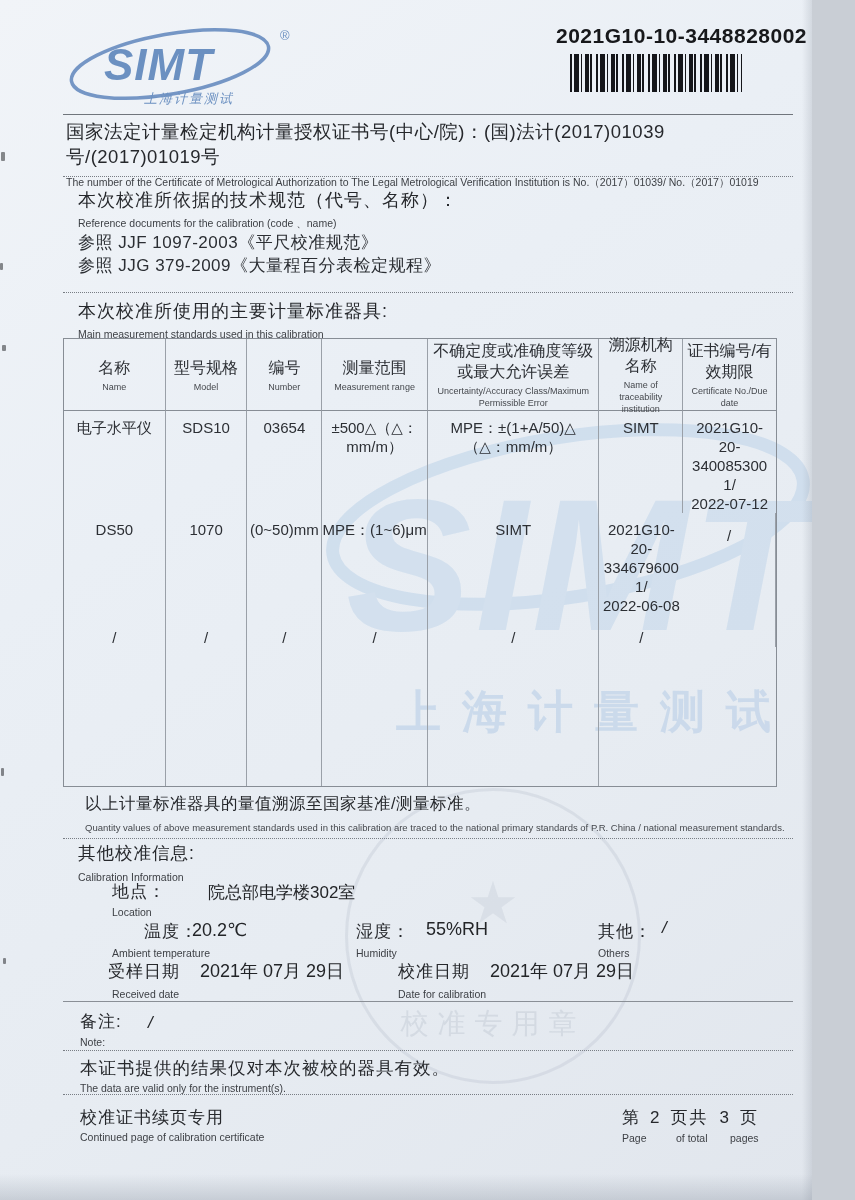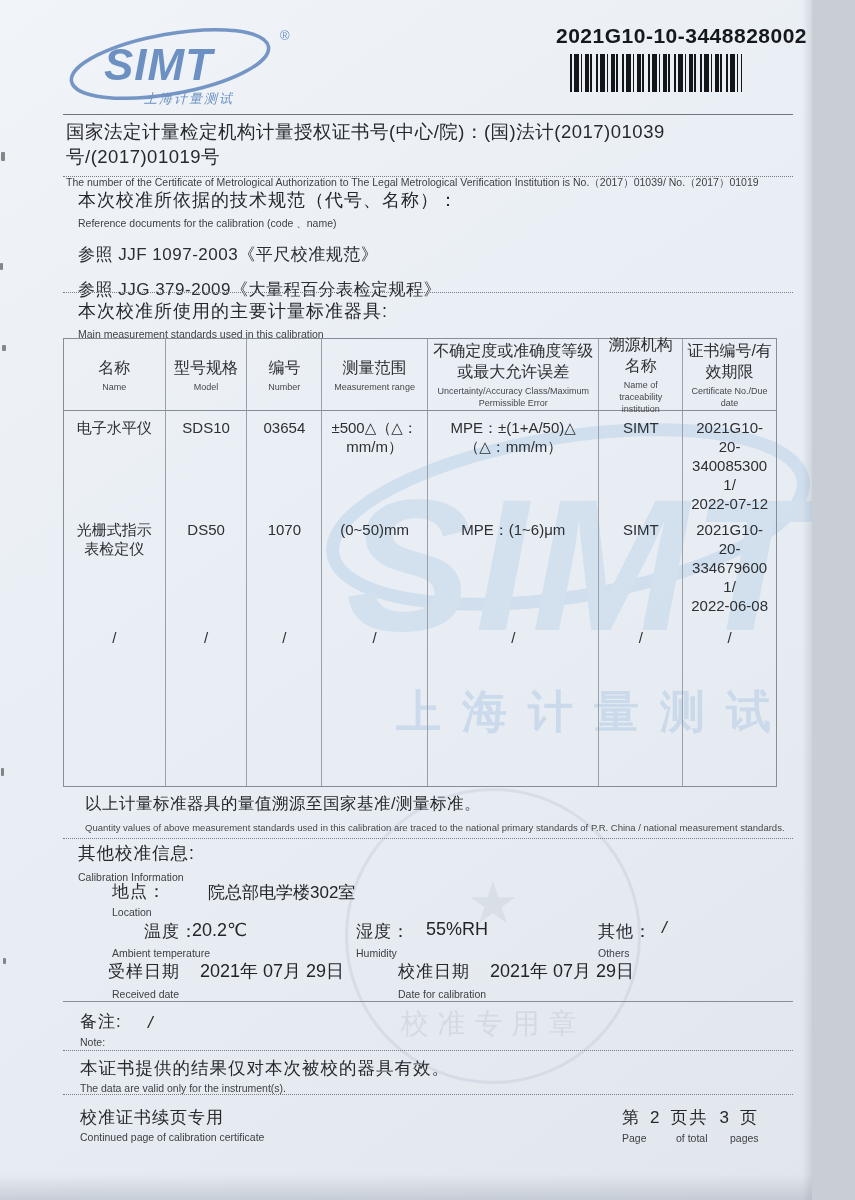--- a/index.html
+++ b/index.html
@@ -27,21 +27,21 @@
   .hr.dot{border-top-style:dotted;border-top-color:#787d84;}
   .hr.lite{border-top-color:#8a8f96;}
 
   .authz{position:absolute;left:66px;top:119px;width:724px;}
   .authz .cn{font-size:18.5px;color:#26282c;letter-spacing:.5px;}
   .authz .en{font-size:10.5px;color:#3c3f44;margin-top:7px;}
 
   .sec-title .cn{font-size:18px;color:#26282c;letter-spacing:1px;}
   .sec-title .en{font-size:10.5px;color:#3c3f44;margin-top:5px;}
   .refsec{position:absolute;left:78px;top:188px;}
-  .refsec .item{font-size:17px;color:#2b2e33;margin-top:12px;letter-spacing:.5px;}
+  .refsec .item{font-size:17px;color:#2b2e33;letter-spacing:.5px;}
   .stdsec{position:absolute;left:78px;top:299px;}
 
   
   .watermark{position:absolute;left:318px;top:412px;width:540px;pointer-events:none;}
   .wm-cn{margin:6px 0 0 78px;font-size:45px;font-weight:bold;letter-spacing:21px;
     color:rgba(186,207,230,0.62);white-space:nowrap;}
   .seal{position:absolute;left:345px;top:788px;width:290px;height:290px;border-radius:50%;
     border:3px solid rgba(172,181,196,0.26);pointer-events:none;}
   .seal-star{position:absolute;left:0;right:0;top:78px;text-align:center;font-size:58px;color:rgba(172,181,196,0.22);}
   .seal-text{position:absolute;left:0;right:0;bottom:38px;text-align:center;font-size:28px;
@@ -176,22 +176,20 @@
 mm/m）</div>
     <div class="td">MPE：±(1+A/50)△
 （△：mm/m）</div>
     <div class="td">SIMT</div>
     <div class="td last">2021G10-
 20-
 340085300
 1/
 2022-07-12</div>
 
-    <div class="td">光栅式指示
-表检定仪</div>
     <div class="td">DS50</div>
     <div class="td">1070</div>
     <div class="td">(0~50)mm</div>
     <div class="td">MPE：(1~6)μm</div>
     <div class="td">SIMT</div>
     <div class="td last">2021G10-
 20-
 334679600
 1/
 2022-06-08</div>

